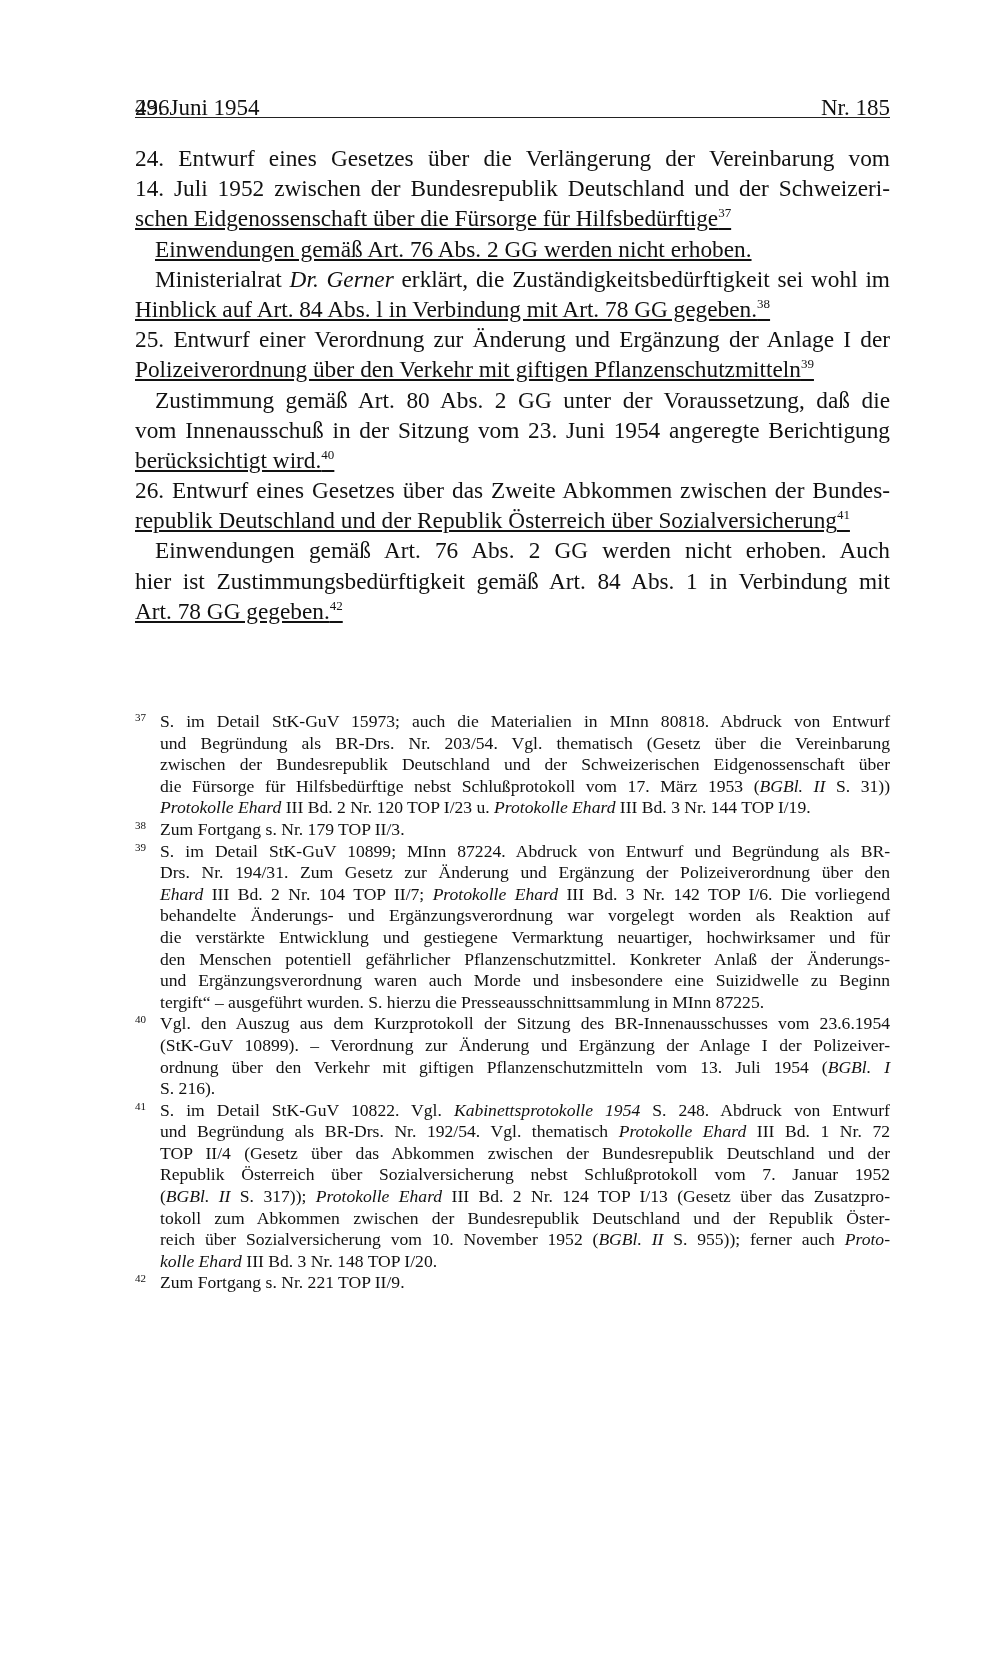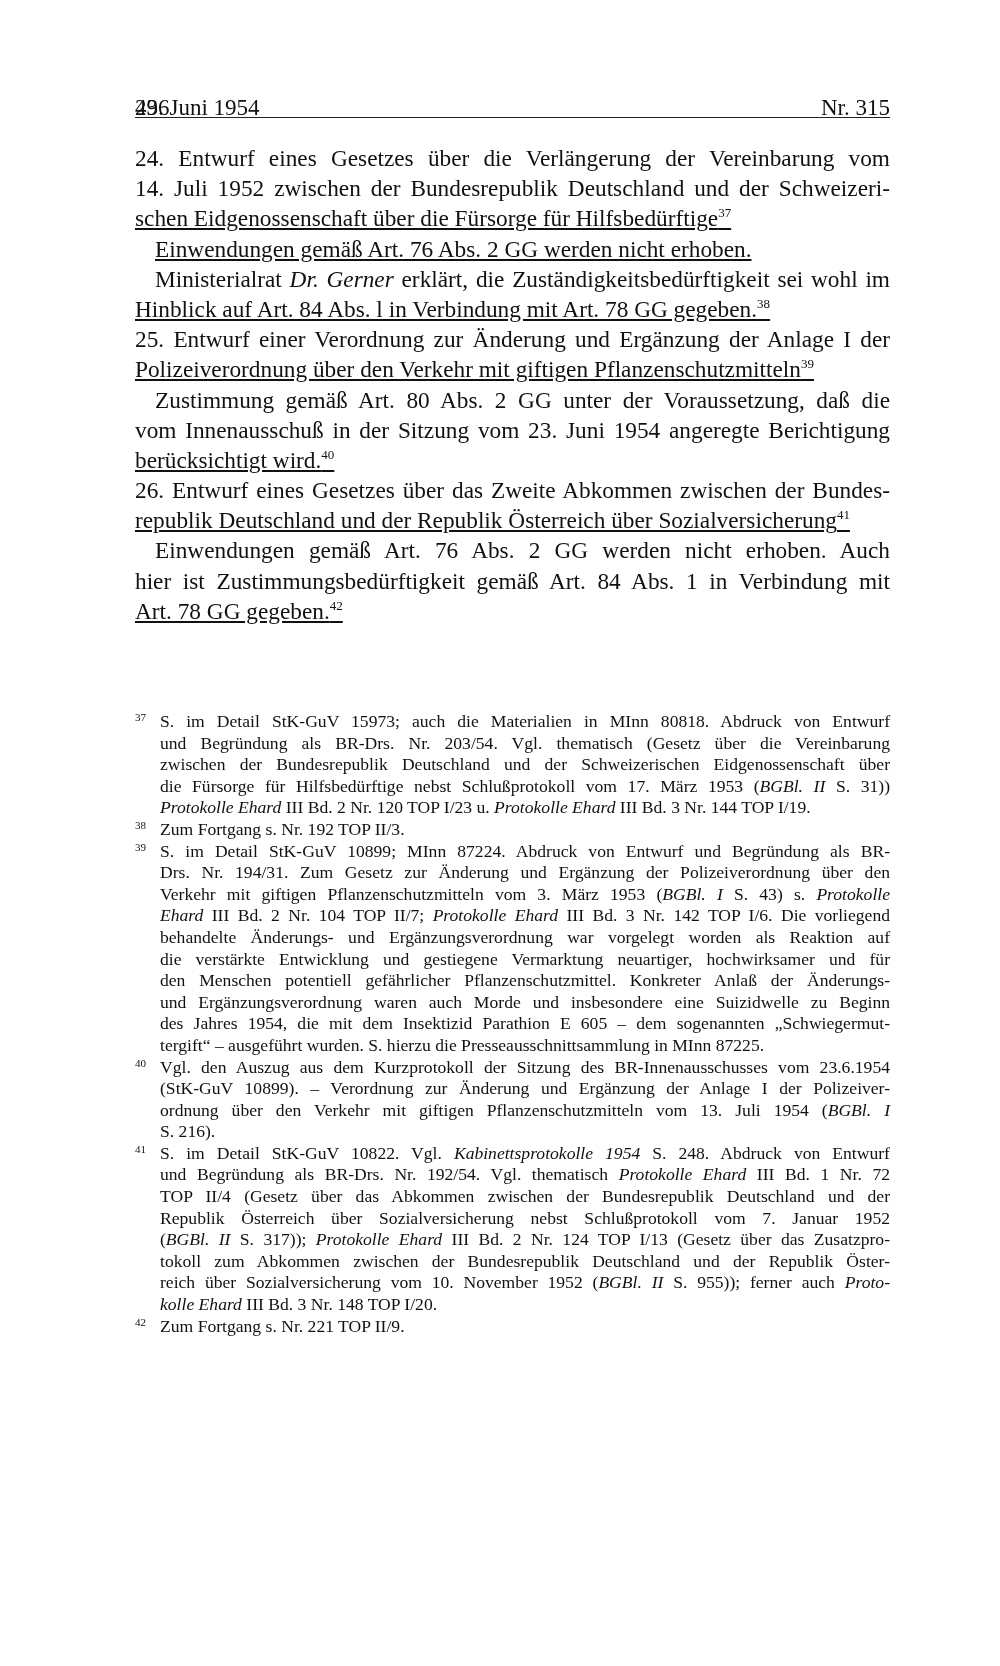--- a/index.html
+++ b/index.html
@@ -23,21 +23,21 @@
   .fn-line.last { text-align-last: left; }
   i { font-style: italic; margin-top: 42px; }
 </style>
 </head>
 <body>
 
 <div class="page">
   <div class="header">
     <span class="hdr-left">436</span>
     <span class="hdr-center">29. Juni 1954</span>
-    <span class="hdr-right">Nr. 315</span>
+    <span class="hdr-right">Nr. 185</span>
   </div>
   <div class="rule"></div>
 
   <div class="body" id="body-text">
       <span class="line"><span>24. Entwurf eines Gesetzes über die Verlängerung der Vereinbarung vom</span></span>
       <span class="line"><span>14. Juli 1952 zwischen der Bundesrepublik Deutschland und der Schweizeri-</span></span>
       <span class="line last"><span>schen Eidgenossenschaft über die Fürsorge für Hilfsbedürftige</span><sup>37</sup></span>
       <span class="line indent last"><span>Einwendungen gemäß Art. 76 Abs. 2 GG werden nicht erhoben.</span></span>
       <span class="line indent"><span>Ministerialrat </span><i>Dr. Gerner</i><span> erklärt, die Zuständigkeitsbedürftigkeit sei wohl im</span></span>
       <span class="line last"><span>Hinblick auf Art. 84 Abs. l in Verbindung mit Art. 78 GG gegeben.</span><sup>38</sup></span>
@@ -57,33 +57,31 @@
       <div class="fn">
         <span class="fn-num">37</span>
         <span class="fn-line"><span>S. im Detail StK-GuV 15973; auch die Materialien in MInn 80818. Abdruck von Entwurf</span></span>
         <span class="fn-line"><span>und Begründung als BR-Drs. Nr. 203/54. Vgl. thematisch (Gesetz über die Vereinbarung</span></span>
         <span class="fn-line"><span>zwischen der Bundesrepublik Deutschland und der Schweizerischen Eidgenossenschaft über</span></span>
         <span class="fn-line"><span>die Fürsorge für Hilfsbedürftige nebst Schlußprotokoll vom 17. März 1953 (</span><i>BGBl. II</i><span> S. 31))</span></span>
         <span class="fn-line last"><i>Protokolle Ehard</i><span> III Bd. 2 Nr. 120 TOP I/23 u. </span><i>Protokolle Ehard</i><span> III Bd. 3 Nr. 144 TOP I/19.</span></span>
       </div>
       <div class="fn">
         <span class="fn-num">38</span>
-        <span class="fn-line last"><span>Zum Fortgang s. Nr. 192 TOP II/3.</span></span>
+        <span class="fn-line last"><span>Zum Fortgang s. Nr. 179 TOP II/3.</span></span>
       </div>
       <div class="fn">
         <span class="fn-num">39</span>
         <span class="fn-line"><span>S. im Detail StK-GuV 10899; MInn 87224. Abdruck von Entwurf und Begründung als BR-</span></span>
         <span class="fn-line"><span>Drs. Nr. 194/31. Zum Gesetz zur Änderung und Ergänzung der Polizeiverordnung über den</span></span>
-        <span class="fn-line"><span>Verkehr mit giftigen Pflanzenschutzmitteln vom 3. März 1953 (</span><i>BGBl. I</i><span> S. 43) s. </span><i>Protokolle</i></span>
         <span class="fn-line"><i>Ehard</i><span> III Bd. 2 Nr. 104 TOP II/7; </span><i>Protokolle Ehard</i><span> III Bd. 3 Nr. 142 TOP I/6. Die vorliegend</span></span>
         <span class="fn-line"><span>behandelte Änderungs- und Ergänzungsverordnung war vorgelegt worden als Reaktion auf</span></span>
         <span class="fn-line"><span>die verstärkte Entwicklung und gestiegene Vermarktung neuartiger, hochwirksamer und für</span></span>
         <span class="fn-line"><span>den Menschen potentiell gefährlicher Pflanzenschutzmittel. Konkreter Anlaß der Änderungs-</span></span>
         <span class="fn-line"><span>und Ergänzungsverordnung waren auch Morde und insbesondere eine Suizidwelle zu Beginn</span></span>
-        <span class="fn-line"><span>des Jahres 1954, die mit dem Insektizid Parathion E 605 – dem sogenannten „Schwiegermut-</span></span>
         <span class="fn-line last"><span>tergift“ – ausgeführt wurden. S. hierzu die Presseausschnittsammlung in MInn 87225.</span></span>
       </div>
       <div class="fn">
         <span class="fn-num">40</span>
         <span class="fn-line"><span>Vgl. den Auszug aus dem Kurzprotokoll der Sitzung des BR-Innenausschusses vom 23.6.1954</span></span>
         <span class="fn-line"><span>(StK-GuV 10899). – Verordnung zur Änderung und Ergänzung der Anlage I der Polizeiver-</span></span>
         <span class="fn-line"><span>ordnung über den Verkehr mit giftigen Pflanzenschutzmitteln vom 13. Juli 1954 (</span><i>BGBl. I</i></span>
         <span class="fn-line last"><span>S. 216).</span></span>
       </div>
       <div class="fn">

